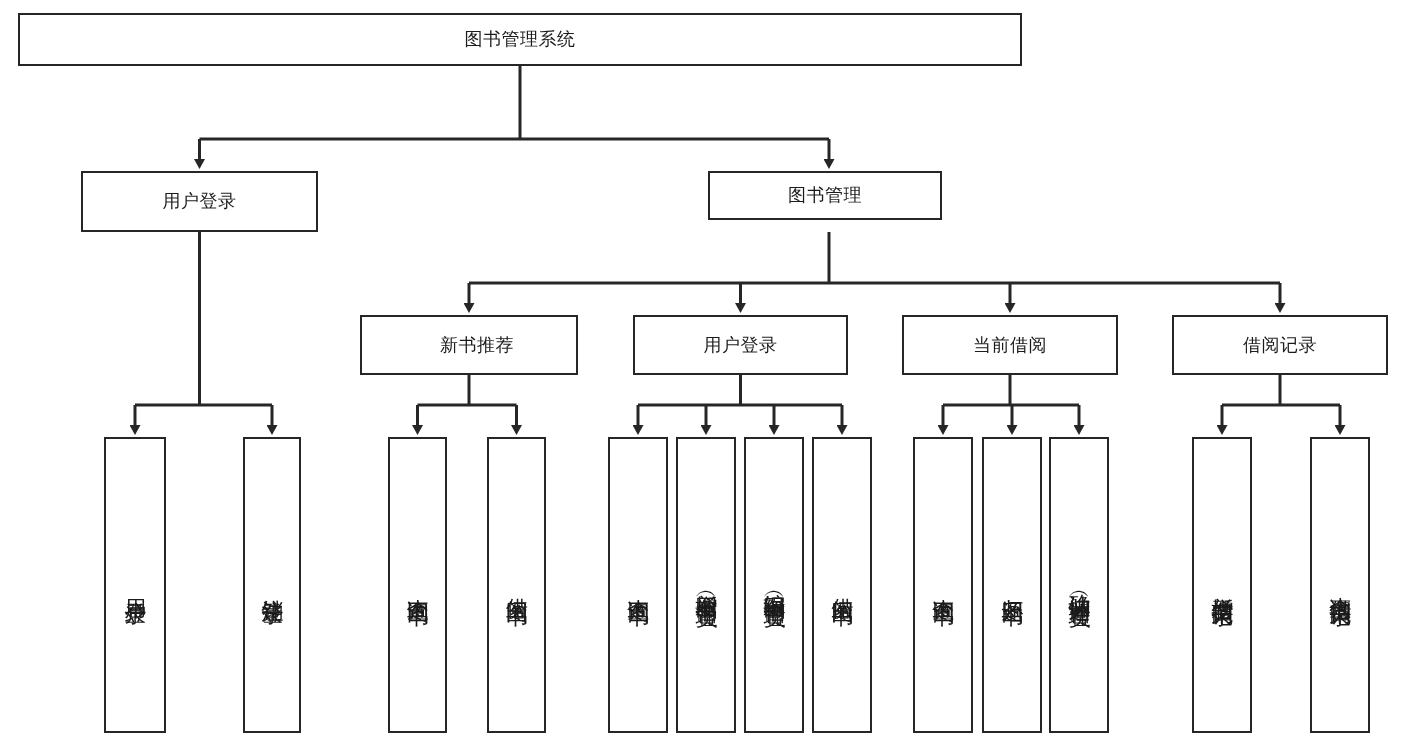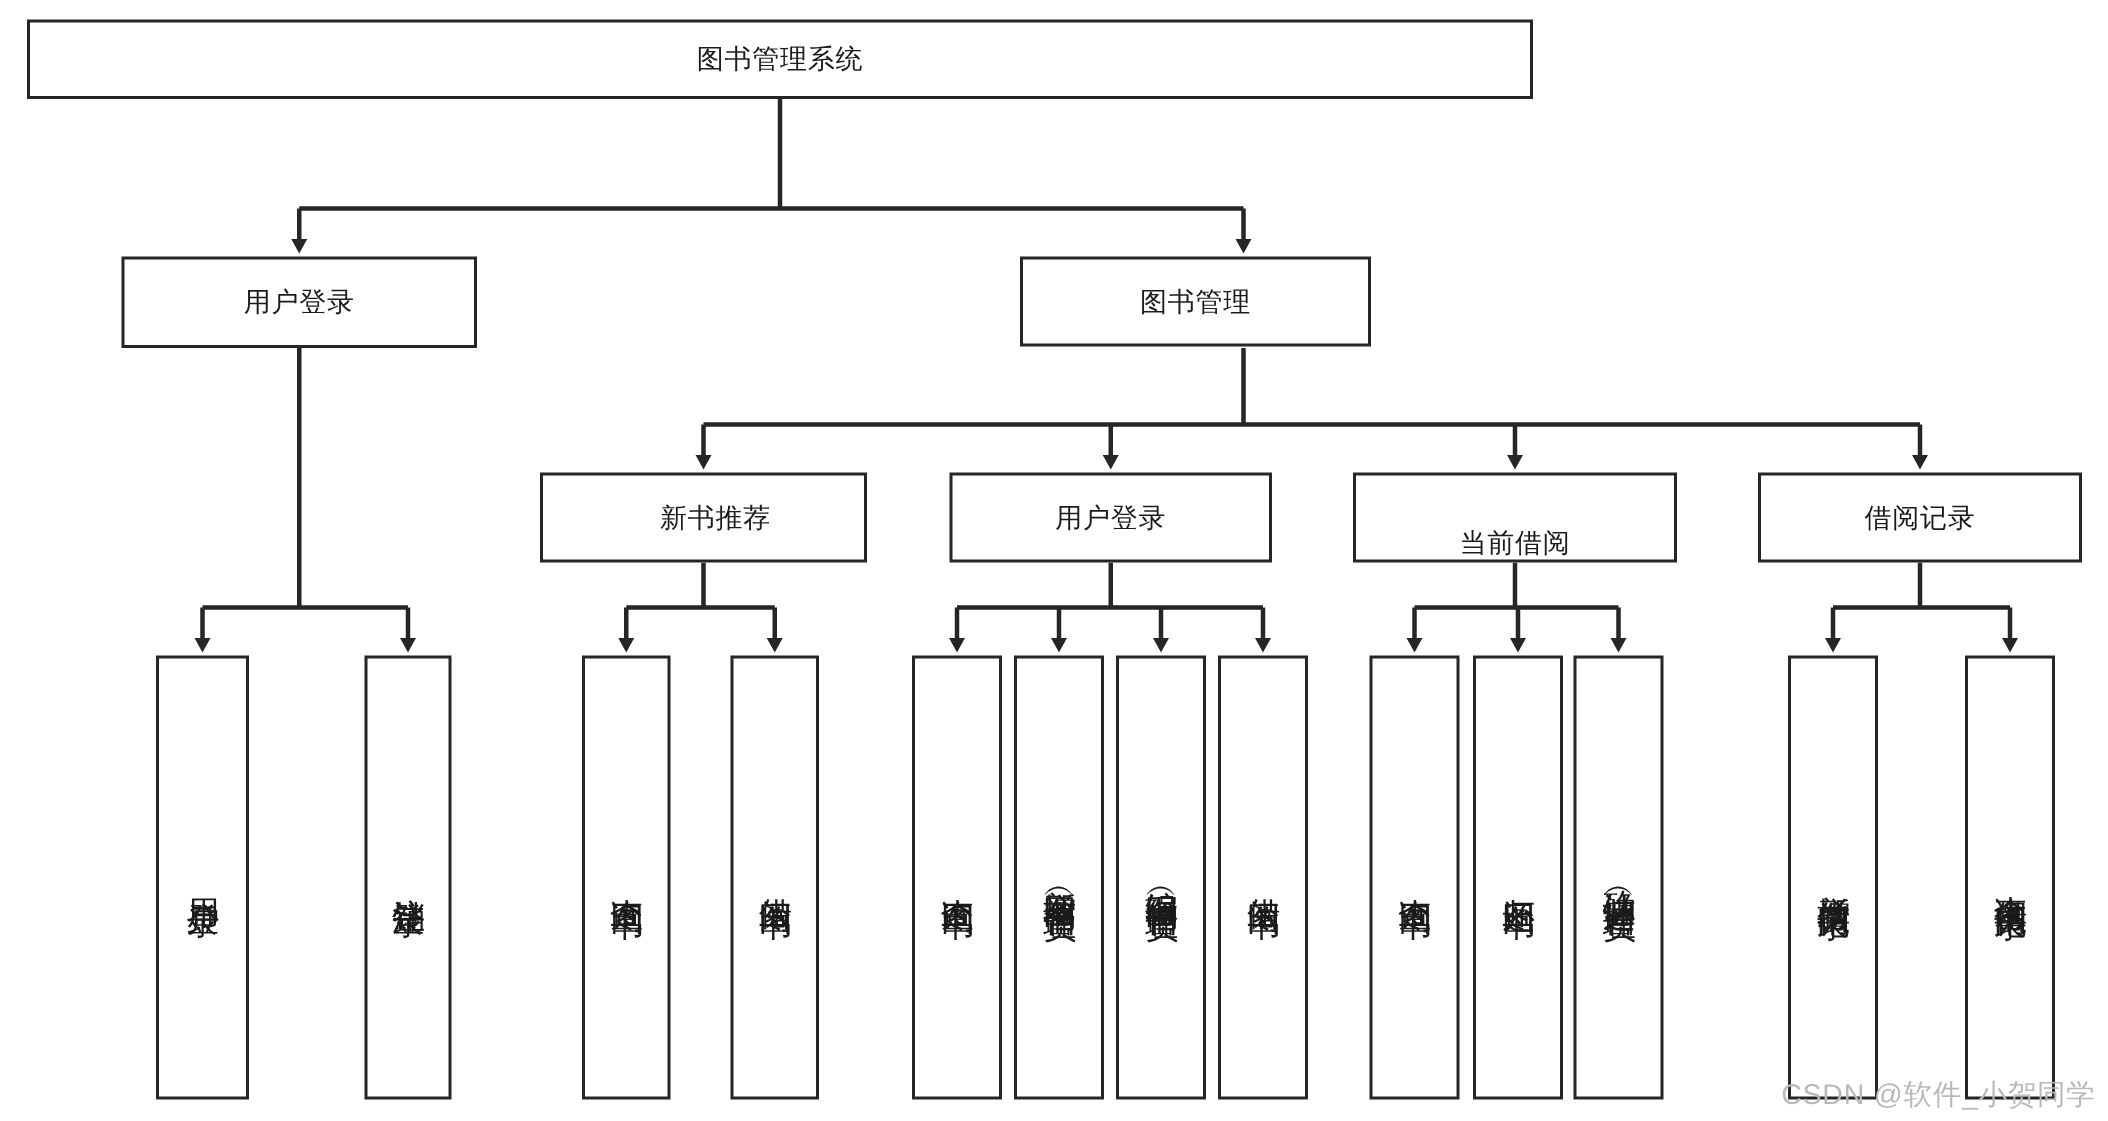--- a/index.html
+++ b/index.html
@@ -115,30 +115,30 @@
       </g>
   </svg>
 
   <div id="node-layer">
       <div class="node horiz" style="left: 18px; top: 13px; width: 1004px; height: 53px;">
         <span>图书管理系统</span>
       </div>
       <div class="node horiz" style="left: 81px; top: 171px; width: 237px; height: 61px;">
         <span>用户登录</span>
       </div>
-      <div class="node horiz" style="left: 680px; top: 171px; width: 234px; height: 60px; text-align: right;">
+      <div class="node horiz" style="left: 708px; top: 171px; width: 234px; height: 49px; text-align: right;">
         <span>图书管理</span>
       </div>
       <div class="node horiz" style="left: 360px; top: 315px; width: 218px; height: 60px; padding-left: 16px;">
         <span>新书推荐</span>
       </div>
       <div class="node horiz" style="left: 633px; top: 315px; width: 215px; height: 60px;">
         <span>用户登录</span>
       </div>
-      <div class="node horiz" style="left: 902px; top: 315px; width: 216px; height: 60px; align-items: flex-end;">
+      <div class="node horiz" style="left: 902px; top: 315px; width: 216px; height: 60px;">
         <span>当前借阅</span>
       </div>
       <div class="node horiz" style="left: 1172px; top: 315px; width: 216px; height: 60px;">
         <span>借阅记录</span>
       </div>
       <div class="node vert" style="left: 104px; top: 437px; width: 62px; height: 296px;">
         <span class="vtext">用户登录</span>
       </div>
       <div class="node vert" style="left: 243px; top: 437px; width: 58px; height: 296px;">
         <span class="vtext">注销登录</span>
@@ -171,14 +171,13 @@
         <span class="vtext">确认归还（管理员）</span>
       </div>
       <div class="node vert" style="left: 1192px; top: 437px; width: 60px; height: 296px;">
         <span class="vtext">新增借阅记录</span>
       </div>
       <div class="node vert" style="left: 1310px; top: 437px; width: 60px; height: 296px;">
         <span class="vtext">查询借阅记录</span>
       </div>
     </div>
 
-  <div id="watermark">CSDN @软件_小贺同学</div>
 </div>
 
 </body></html>

